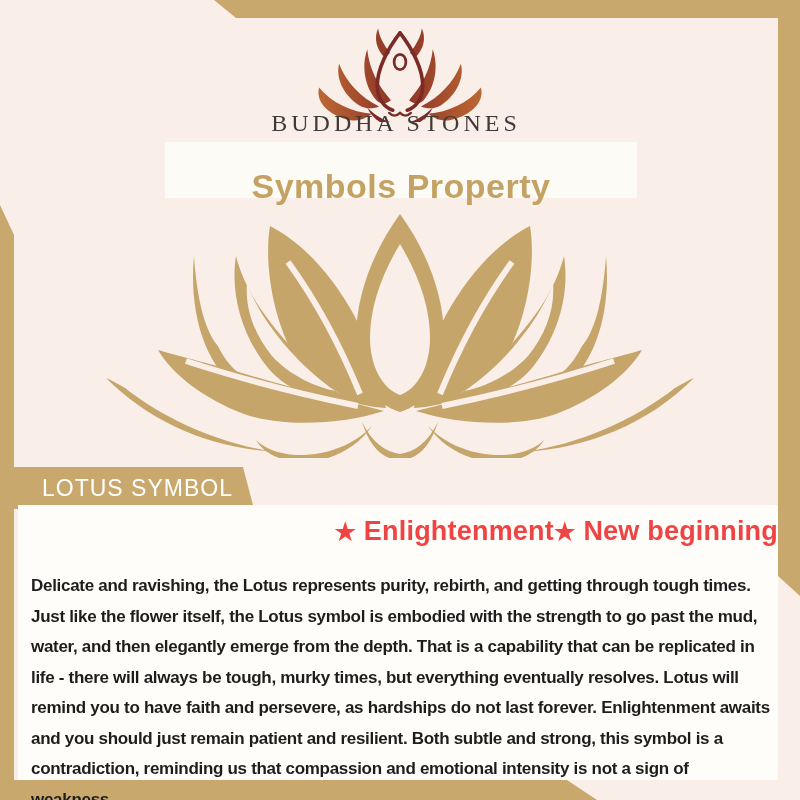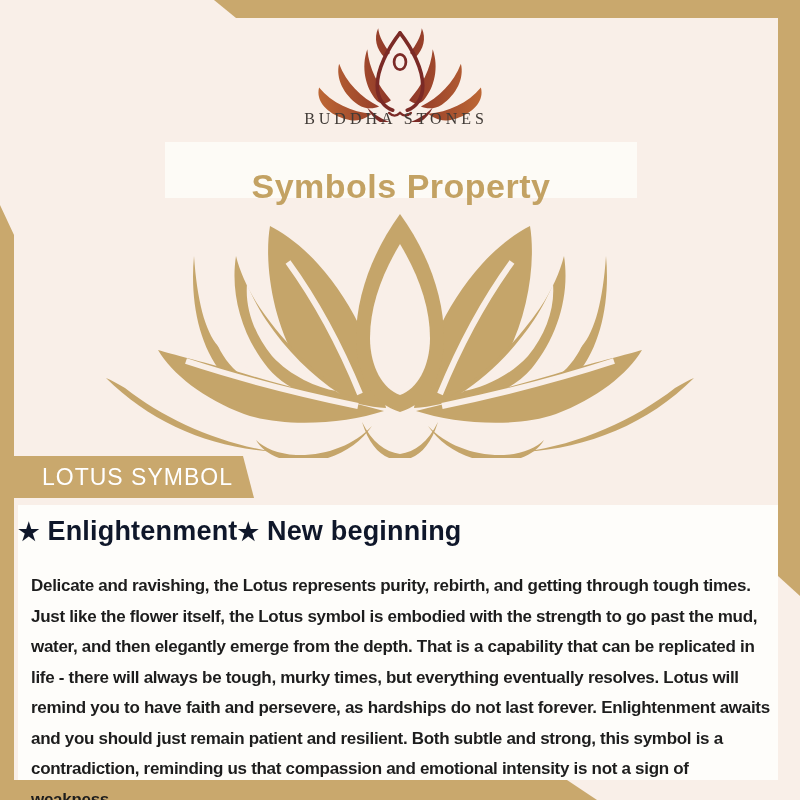--- a/index.html
+++ b/index.html
@@ -27,56 +27,56 @@
   .frame-bottom{
     left:0;top:780px;width:597px;height:20px;
     clip-path:polygon(0 0,calc(100% - 30px) 0,100% 100%,0 100%);
   }
   
   .logo-wrap{position:absolute;left:290px;top:22px;width:220px;height:100px;}
   .brand-name{
     position:absolute;left:0;top:110px;width:792px;
     text-align:center;
     font-family:"Liberation Serif", serif;
-    font-size:16px;letter-spacing:4px;
+    font-size:24px;letter-spacing:4px;
     color:#403a36;
   }
   
   .title-bar{
     position:absolute;left:165px;top:142px;width:472px;height:56px;
     background:#fdfbf6;
     display:flex;align-items:center;justify-content:center;
   }
   .title-bar .title{
     font-size:34px;font-weight:700;color:#c3a263;
     letter-spacing:0.5px;
     margin-top:32px;
   }
   
   .lotus-wrap{position:absolute;left:90px;top:198px;width:620px;height:260px;}
   
   .banner{
-    position:absolute;left:13px;top:456px;width:241px;height:42px;
+    position:absolute;left:13px;top:467px;width:241px;height:42px;
     background:#c9a86d;
     clip-path:polygon(0 0,calc(100% - 11px) 0,100% 100%,0 100%);
     display:flex;align-items:center;
   }
   .banner .banner-label{
     color:#ffffff;font-size:23px;letter-spacing:1px;
     padding-left:29px;font-weight:400;
   }
   
   .content-box{
     position:absolute;left:18px;top:505px;width:760px;height:275px;
     background:#fefdfa;
   }
   .content-heading{
     margin-top:11px;
-    text-align:left;
-    font-size:27px;font-weight:700;color:#0f172a;
+    text-align:right;
+    font-size:27px;font-weight:700;color:#ef4444;
     letter-spacing:0.2px;
   }
   .content-heading .star{font-size:24px;}
   .content-paragraph{
     margin:24px 6px 0 13px;
     width:744px;
     font-size:17px;font-weight:700;line-height:30.5px;
     letter-spacing:-0.3px;color:#1d1d1d;
   }
 </style>

